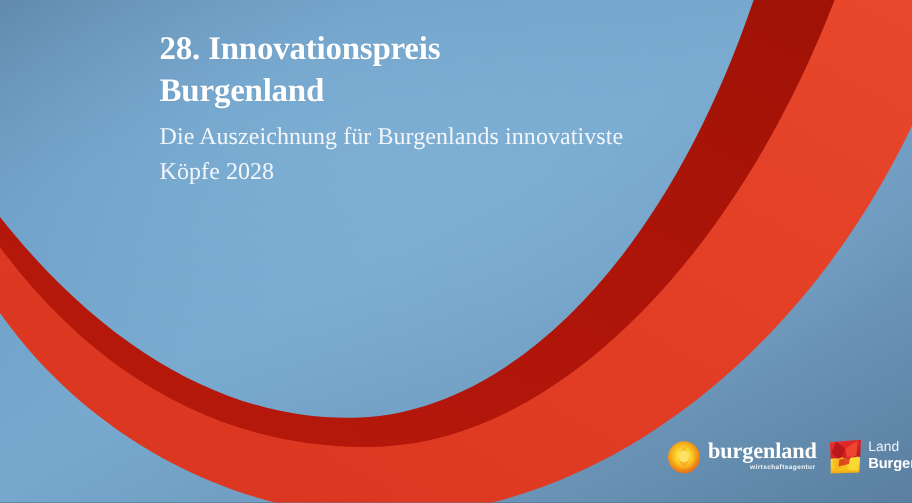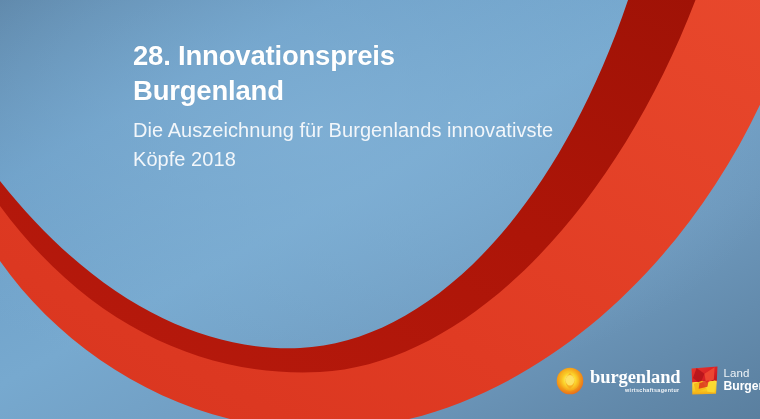--- a/index.html
+++ b/index.html
@@ -19,23 +19,24 @@
   #bg-svg, #swoosh-svg {
     position: absolute;
     inset: 0;
     width: 760px;
     height: 419px;
     display: block;
   }
   #text-block {
     position: absolute;
     left: 133px;
-    top: 38px;
+    top: 22px;
     width: 460px;
     z-index: 5;
+    font-family: Liberation Serif, serif;
   }
   .headline {
     color: #ffffff;
     font-size: 27.5px;
     font-weight: bold;
     line-height: 1.28;
     letter-spacing: -0.2px;
     margin: 0;
     text-shadow: 0 0 1px rgba(40,70,100,0.18);
   }
@@ -170,21 +171,21 @@
         Z" fill="url(#brightRed)"></path>
   </svg>
 
   <div id="text-block">
     <h1 class="headline">
       <span>28. Innovationspreis</span><br>
       <span>Burgenland</span>
     </h1>
     <p class="subtitle">
       <span>Die Auszeichnung für Burgenlands innovativste</span><br>
-      <span>Köpfe 2018</span>
+      <span>Köpfe 2028</span>
     </p>
   </div>
 
   <div id="logo-bar">
 
     <div class="logo">
       <svg class="wa-mark" viewBox="0 0 40 40" aria-hidden="true">
         <defs>
           <radialGradient id="sunG" cx="46%" cy="42%" r="58%">
             <stop offset="0%" stop-color="#fff6b0"></stop>

